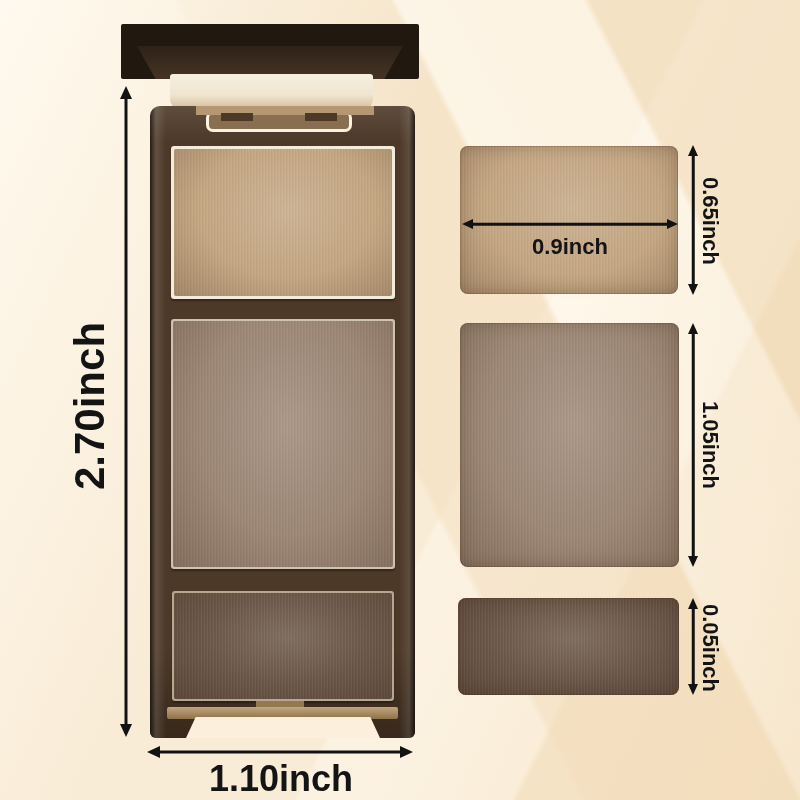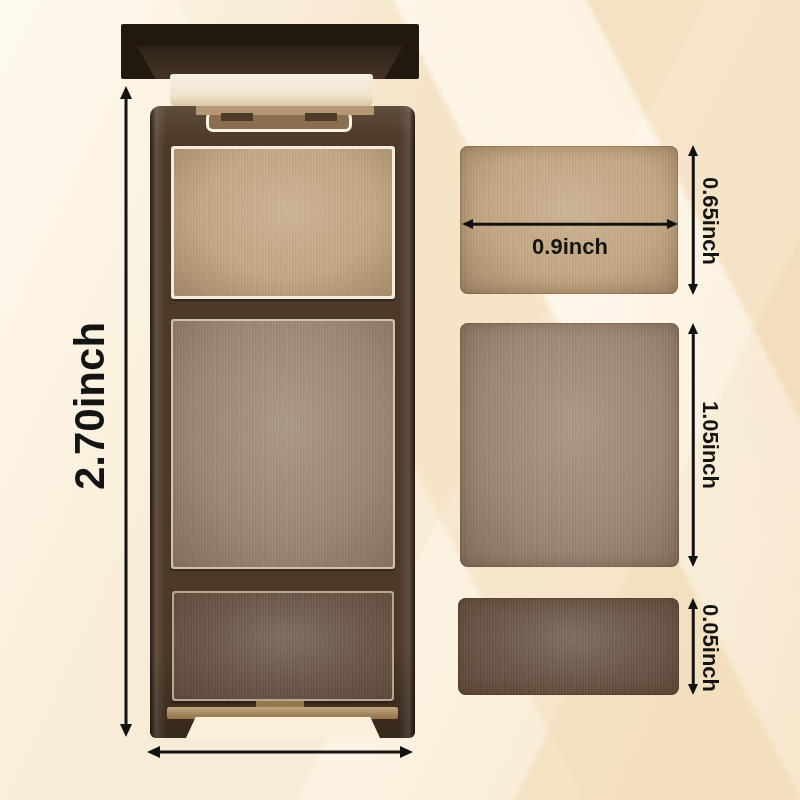--- a/index.html
+++ b/index.html
@@ -139,20 +139,21 @@
   </div>
 
   <div class="arrow v arr-height">
     <div class="shaft"></div>
   </div>
   <div class="dlabel rot-ccw lbl-height">2.70inch</div>
 
   <div class="arrow h arr-width">
     <div class="shaft"></div>
   </div>
+  <div class="dlabel lbl-width">1.10inch</div>
 
   <div class="pan pan-free pA" style="background-color: rgb(196, 167, 131);"></div>
   <div class="arrow h sm arr-panw">
     <div class="shaft"></div>
   </div>
   <div class="dlabel lbl-panw">0.9inch</div>
   <div class="arrow v sm arr-a">
     <div class="shaft"></div>
   </div>
   <div class="dlabel rot-cw lbl-a">0.65inch</div>

